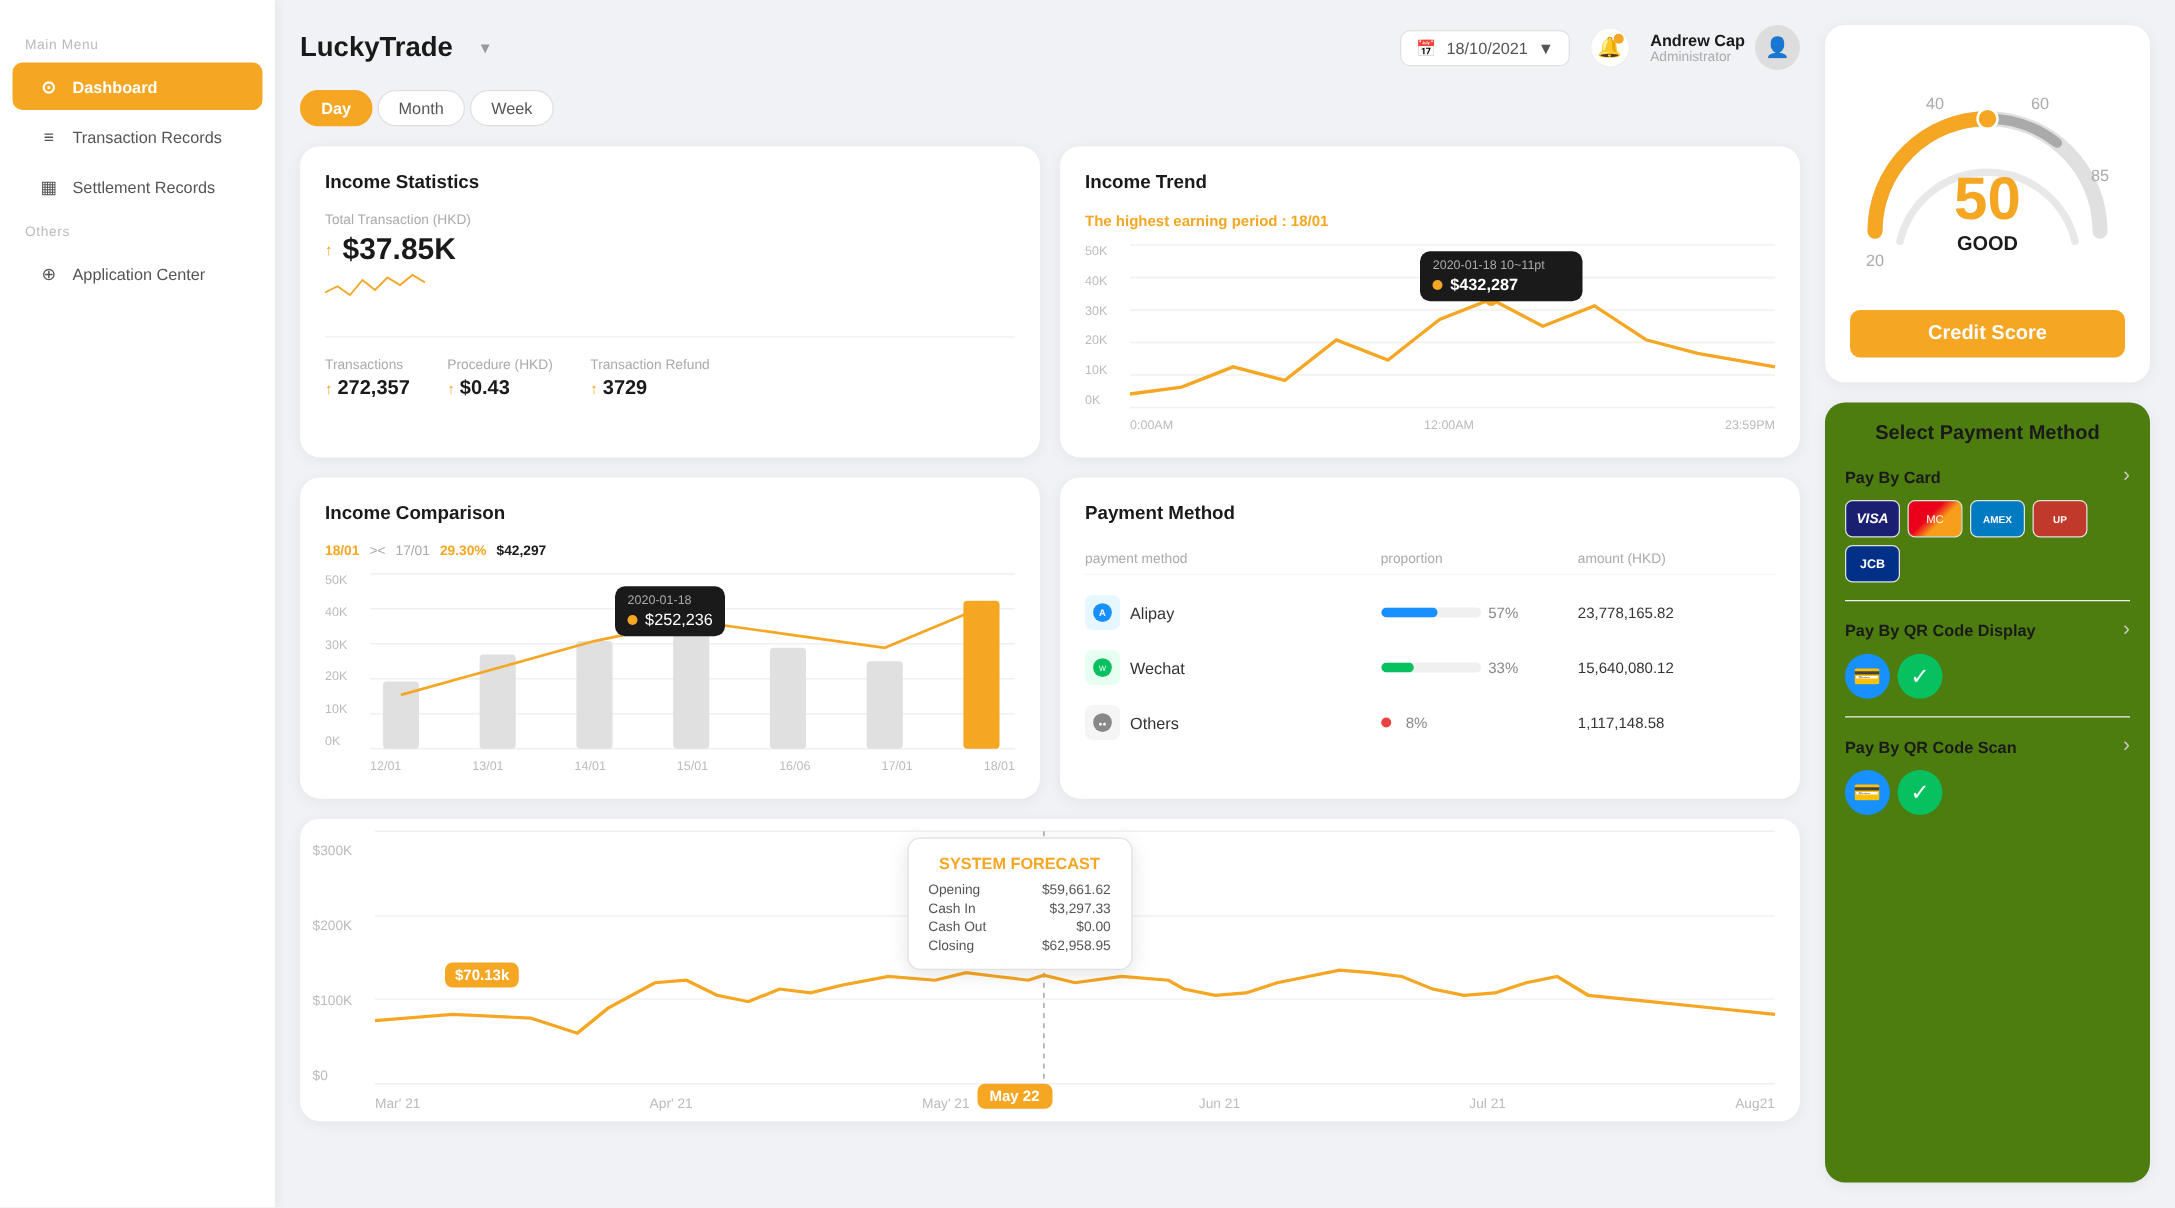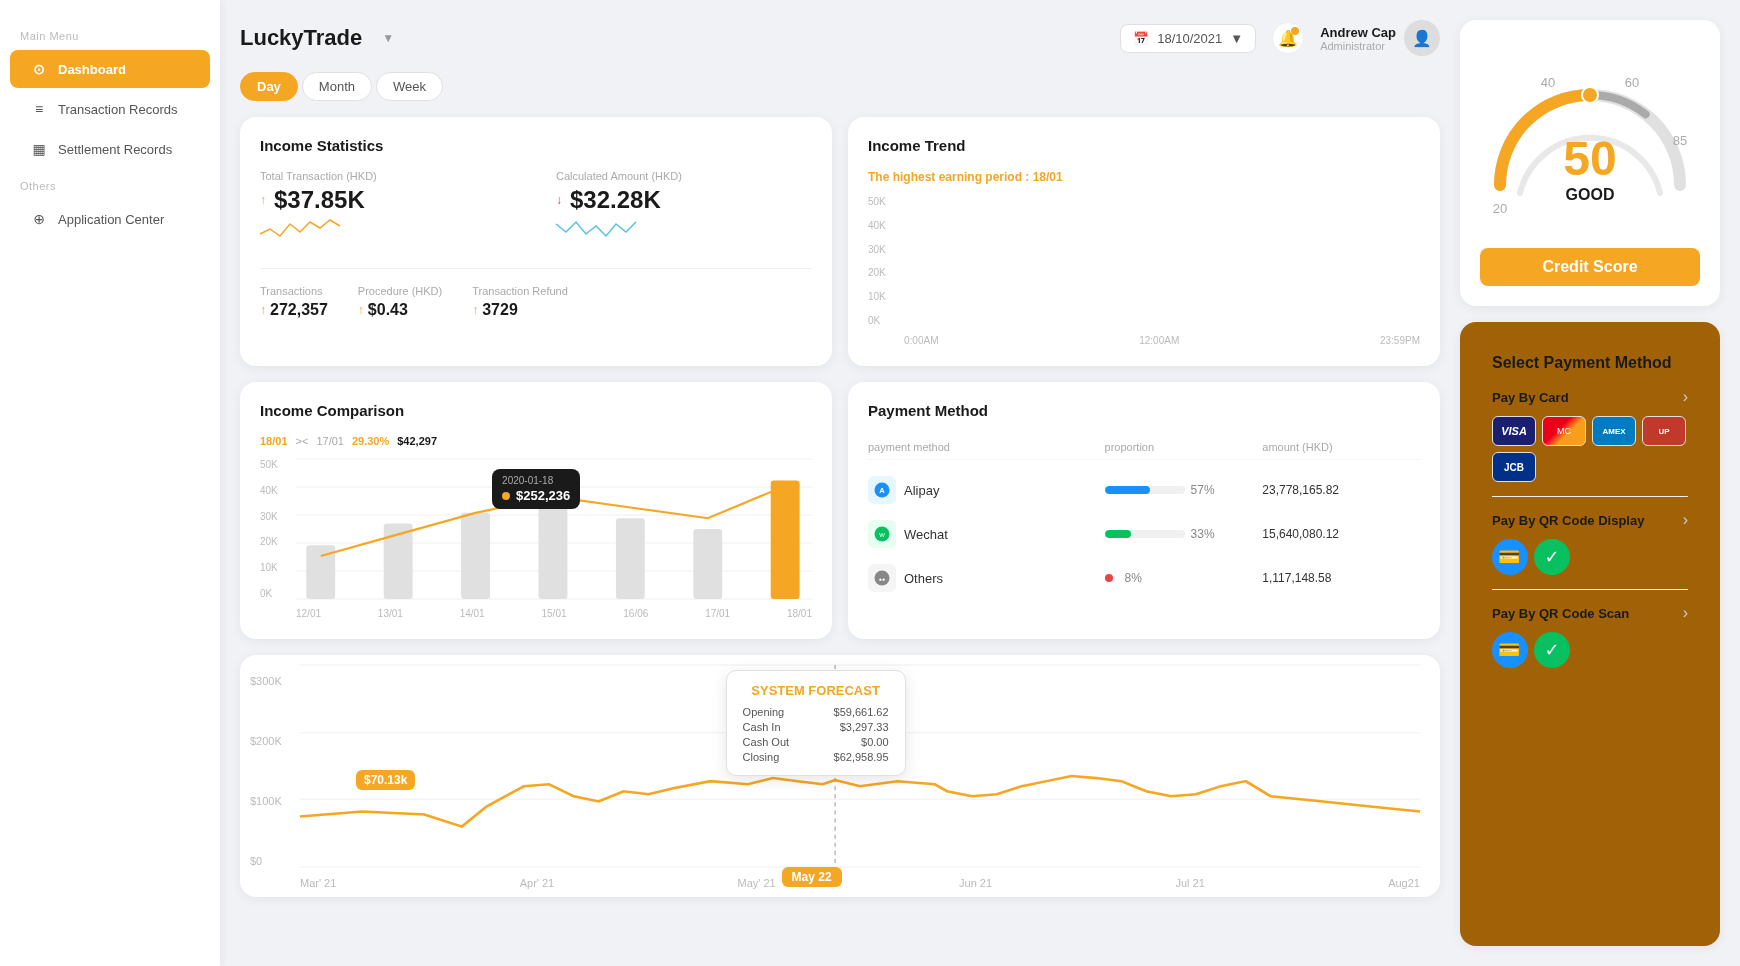--- a/index.html
+++ b/index.html
@@ -326,25 +326,26 @@
       padding: 10px 40px;
       font-size: 16px;
       font-weight: 700;
       cursor: pointer;
       margin-top: 8px;
       width: 100%;
     }
 
     
     .payment-select-card {
-      background: #a16207;
+      background: #4d7c0f;
       border-radius: 16px;
-      padding: 32px;
+      padding: 16px;
       box-shadow: 0 2px 12px rgba(0,0,0,0.06);
       flex: 1;
+      text-align: center;
     }
     .payment-select-title {
       font-size: 16px;
       font-weight: 700;
       color: #1a1a1a;
       margin-bottom: 16px;
     }
     .payment-section {
       border-bottom: 1px solid #f0f0f0;
       padding-bottom: 14px;
@@ -456,31 +457,20 @@
           <div class="stat-label">Total Transaction (HKD)</div>
           <div style="display:flex;align-items:center;gap:8px;">
             <span class="stat-arrow-up">↑</span>
             <span class="stat-value">$37.85K</span>
           </div>
           
           <svg class="mini-chart" viewBox="0 0 80 30">
             <polyline points="0,20 10,15 20,22 30,10 40,18 50,8 60,14 70,6 80,12" fill="none" stroke="#f5a623" stroke-width="1.5"></polyline>
           </svg>
         </div>
-        <div class="stat-item">
-          <div class="stat-label">Calculated Amount (HKD)</div>
-          <div style="display:flex;align-items:center;gap:8px;">
-            <span class="stat-arrow-down">↓</span>
-            <span class="stat-value">$32.28K</span>
-          </div>
-          
-          <svg class="mini-chart" viewBox="0 0 80 30">
-            <polyline points="0,10 10,18 20,8 30,20 40,12 50,22 60,10 70,18 80,8" fill="none" stroke="#56c0e0" stroke-width="1.5"></polyline>
-          </svg>
-        </div>
       </div>
       <div class="income-stats-bottom">
         <div class="stat-bottom-item">
           <div class="stat-bottom-label">Transactions</div>
           <div style="display:flex;align-items:center;gap:4px;">
             <span class="stat-arrow-up">↑</span>
             <span class="stat-bottom-value">272,357</span>
           </div>
         </div>
         <div class="stat-bottom-item">
@@ -507,20 +497,44 @@
       </div>
       <div class="chart-container" style="position:relative;height:150px;">
 
         <div style="position:absolute;left:0;top:0;bottom:20px;display:flex;flex-direction:column;justify-content:space-between;font-size:10px;color:#bbb;width:30px;">
           <span>50K</span>
             <span>40K</span>
             <span>30K</span>
             <span>20K</span>
             <span>10K</span>
             <span>0K</span>
+        </div>
+        <div style="position:absolute;left:36px;right:0;top:0;bottom:20px;">
+          <svg width="100%" height="100%" viewBox="0 0 500 120" preserveAspectRatio="none">
+
+            <line x1="0" y1="0" x2="500" y2="0" stroke="#f0f0f0" stroke-width="1"></line>
+            <line x1="0" y1="24" x2="500" y2="24" stroke="#f0f0f0" stroke-width="1"></line>
+            <line x1="0" y1="48" x2="500" y2="48" stroke="#f0f0f0" stroke-width="1"></line>
+            <line x1="0" y1="72" x2="500" y2="72" stroke="#f0f0f0" stroke-width="1"></line>
+            <line x1="0" y1="96" x2="500" y2="96" stroke="#f0f0f0" stroke-width="1"></line>
+            <line x1="0" y1="120" x2="500" y2="120" stroke="#f0f0f0" stroke-width="1"></line>
+
+            <polyline points="0,110 40,105 80,90 120,100 160,70 200,85 240,55 280,40 320,60 360,45 400,70 440,80 500,90" fill="none" stroke="#f5a623" stroke-width="2.5"></polyline>
+
+            <circle cx="280" cy="40" r="5" fill="#f5a623"></circle>
+
+          </svg>
+          
+          <div style="position:absolute;top:5px;left:45%;background:#1a1a1a;border-radius:8px;padding:6px 10px;color:#fff;font-size:11px;min-width:130px;">
+            <div style="color:#aaa;font-size:10px;">2020-01-18 10~11pt</div>
+            <div style="display:flex;align-items:center;gap:6px;margin-top:2px;">
+              <span style="width:8px;height:8px;background:#f5a623;border-radius:50%;display:inline-block;"></span>
+              <span style="font-size:13px;font-weight:700;">$432,287</span>
+            </div>
+          </div>
         </div>
 
         <div style="position:absolute;bottom:0;left:36px;right:0;display:flex;justify-content:space-between;font-size:10px;color:#bbb;">
           <span>0:00AM</span>
           <span>12:00AM</span>
           <span>23:59PM</span>
         </div>
       </div>
     </div>
   </div>
@@ -566,21 +580,21 @@
 
             <polyline points="24,90 99,70 174,50 249,35 324,45 399,55 474,25" fill="none" stroke="#f5a623" stroke-width="2"></polyline>
 
             <circle cx="249" cy="35" r="4" fill="#f5a623"></circle>
           </svg>
           
           <div style="position:absolute;top:10px;left:38%;background:#1a1a1a;border-radius:8px;padding:6px 10px;color:#fff;font-size:11px;">
             <div style="color:#aaa;font-size:10px;">2020-01-18</div>
             <div style="display:flex;align-items:center;gap:6px;margin-top:2px;">
               <span style="width:8px;height:8px;background:#f5a623;border-radius:50%;display:inline-block;"></span>
-              <span style="font-size:13px;font-weight:700;">$252,236</span>
+              <span style="font-size:13px;font-weight:400;">$252,236</span>
             </div>
           </div>
         </div>
 
         <div style="position:absolute;bottom:0;left:36px;right:0;display:flex;justify-content:space-between;font-size:10px;color:#bbb;">
           <span>12/01</span>
           <span>13/01</span>
           <span>14/01</span>
           <span>15/01</span>
           <span>16/06</span>

